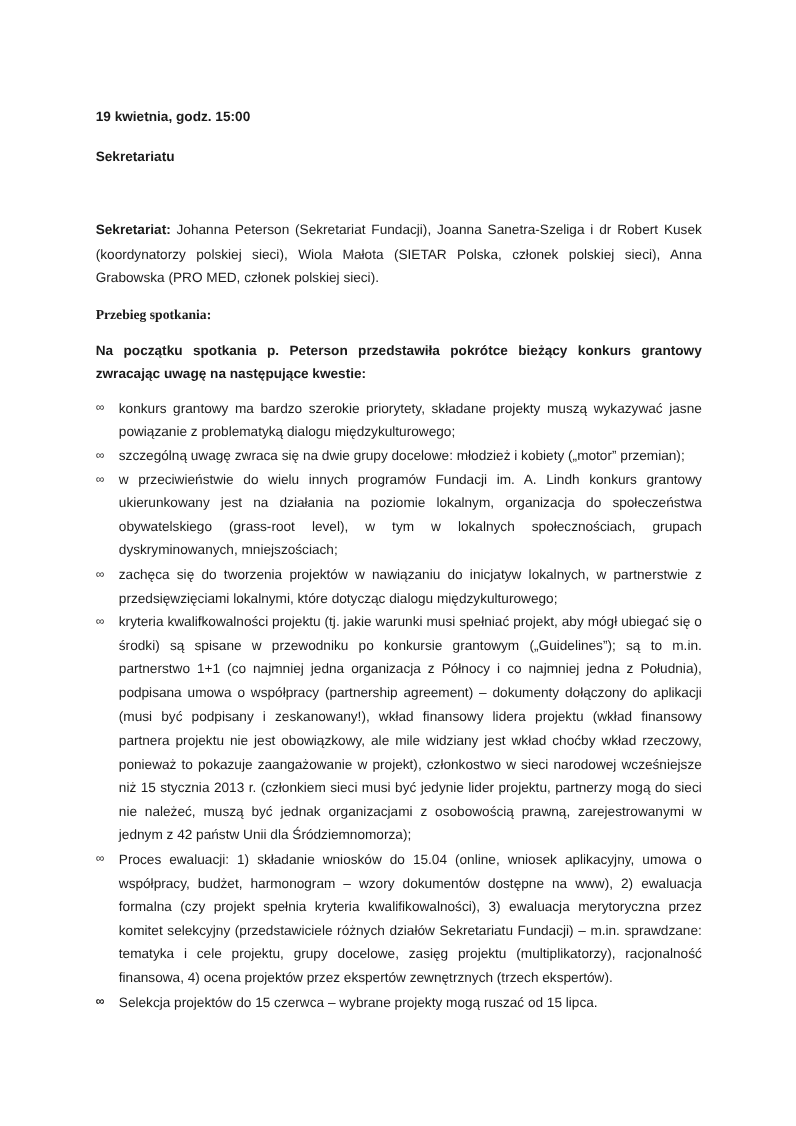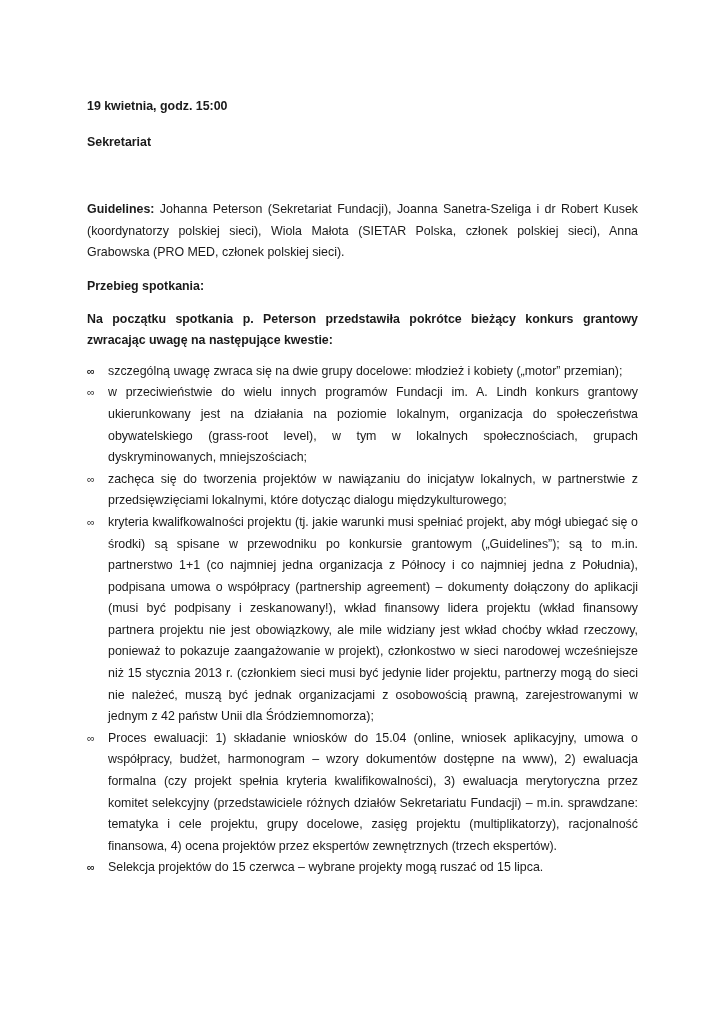--- a/index.html
+++ b/index.html
@@ -5,41 +5,41 @@
   html, body { margin: 0; padding: 0; background: #ffffff; }
   body { width: 724px; height: 1024px; position: relative; overflow: hidden;
          font-family: "Liberation Sans", sans-serif; color: #1a1a1a; }
   .page { position: absolute; left: 87px; top: 84px; width: 551px; font-size: 12.4px; line-height: 21.6px; }
   .bold { font-weight: bold; }
   .title { margin: 0 0 14px 0; }
   .date { margin: 12px 0 14px 0; }
   .summary { margin: 0 0 46px 0; }
   p { margin: 0; text-align: justify; }
   .participants { margin-bottom: 12px; }
-  .section-h { margin-bottom: 11px; }
+  .section-h { margin-bottom: 11px; font-family: Liberation Serif, serif; }
   .intro { margin-bottom: 9px; font-weight: bold; }
   ul { list-style: none; margin: 0; padding: 0; }
   li { position: relative; padding-left: 21px; text-align: justify; margin-bottom: 0; }
   li .bullet { position: absolute; left: 0; top: 0; font-size: 11px; color: #333; }
 </style>
 </head>
 <body>
 
 <div class="page">
   <div class="bold date">19 kwietnia, godz. 15:00</div>
-  <div class="bold summary">Sekretariat</div>
+  <div class="bold summary">Sekretariatu</div>
 
-  <p class="participants"><span class="bold">Guidelines:</span><span> Johanna Peterson (Sekretariat Fundacji), Joanna Sanetra-Szeliga i dr Robert Kusek (koordynatorzy polskiej sieci), Wiola Małota (SIETAR Polska, członek polskiej sieci), Anna Grabowska (PRO MED, członek polskiej sieci).</span></p>
+  <p class="participants"><span class="bold">Sekretariat:</span><span> Johanna Peterson (Sekretariat Fundacji), Joanna Sanetra-Szeliga i dr Robert Kusek (koordynatorzy polskiej sieci), Wiola Małota (SIETAR Polska, członek polskiej sieci), Anna Grabowska (PRO MED, członek polskiej sieci).</span></p>
 
   <div class="bold section-h">Przebieg spotkania:</div>
 
   <p class="intro">Na początku spotkania p. Peterson przedstawiła pokrótce bieżący konkurs grantowy zwracając uwagę na następujące kwestie:</p>
 
   <ul>
-    <li><span class="bullet">∞</span></li>
+    <li><span class="bullet">∞</span><span>konkurs grantowy ma bardzo szerokie priorytety, składane projekty muszą wykazywać jasne powiązanie z problematyką dialogu międzykulturowego;</span></li>
     <li><span class="bullet">∞</span><span>szczególną uwagę zwraca się na dwie grupy docelowe: młodzież i kobiety („motor” przemian);</span></li>
     <li><span class="bullet">∞</span><span>w przeciwieństwie do wielu innych programów Fundacji im. A. Lindh konkurs grantowy ukierunkowany jest na działania na poziomie lokalnym, organizacja do społeczeństwa obywatelskiego (grass-root level), w tym w lokalnych społecznościach, grupach dyskryminowanych, mniejszościach;</span></li>
     <li><span class="bullet">∞</span><span>zachęca się do tworzenia projektów w nawiązaniu do inicjatyw lokalnych, w partnerstwie z przedsięwzięciami lokalnymi, które dotycząc dialogu międzykulturowego;</span></li>
     <li><span class="bullet">∞</span><span>kryteria kwalifkowalności projektu (tj. jakie warunki musi spełniać projekt, aby mógł ubiegać się o środki) są spisane w przewodniku po konkursie grantowym („Guidelines”); są to m.in. partnerstwo 1+1 (co najmniej jedna organizacja z Północy i co najmniej jedna z Południa), podpisana umowa o współpracy (partnership agreement) – dokumenty dołączony do aplikacji (musi być podpisany i zeskanowany!), wkład finansowy lidera projektu (wkład finansowy partnera projektu nie jest obowiązkowy, ale mile widziany jest wkład choćby wkład rzeczowy, ponieważ to pokazuje zaangażowanie w projekt), członkostwo w sieci narodowej wcześniejsze niż 15 stycznia 2013 r. (członkiem sieci musi być jedynie lider projektu, partnerzy mogą do sieci nie należeć, muszą być jednak organizacjami z osobowością prawną, zarejestrowanymi w jednym z 42 państw Unii dla Śródziemnomorza);</span></li>
     <li><span class="bullet">∞</span><span>Proces ewaluacji: 1) składanie wniosków do 15.04 (online, wniosek aplikacyjny, umowa o współpracy, budżet, harmonogram – wzory dokumentów dostępne na www), 2) ewaluacja formalna (czy projekt spełnia kryteria kwalifikowalności), 3) ewaluacja merytoryczna przez komitet selekcyjny (przedstawiciele różnych działów Sekretariatu Fundacji) – m.in. sprawdzane: tematyka i cele projektu, grupy docelowe, zasięg projektu (multiplikatorzy), racjonalność finansowa, 4) ocena projektów przez ekspertów zewnętrznych (trzech ekspertów).</span></li>
     <li><span class="bullet">∞</span></li>
     <li><span class="bullet">∞</span><span>Selekcja projektów do 15 czerwca – wybrane projekty mogą ruszać od 15 lipca.</span></li>
   </ul>
 </div>
 

